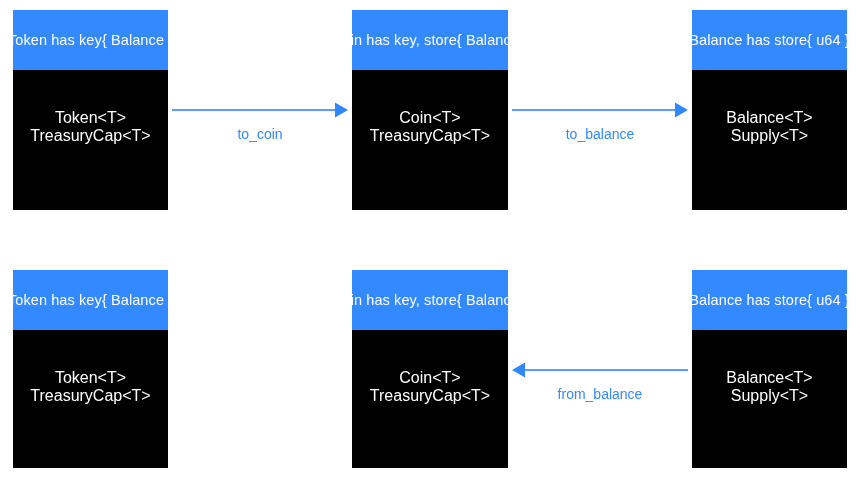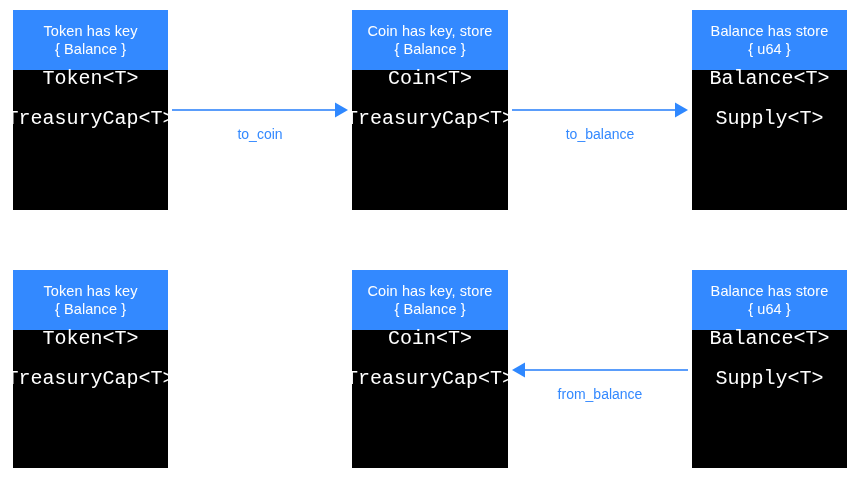--- a/index.html
+++ b/index.html
@@ -31,46 +31,45 @@
     background: #000000;
     display: flex;
     flex-direction: column;
   }
   .node-header {
     box-sizing: border-box;
     background: #3389ff;
     color: #ffffff;
     height: 60px;
     display: flex;
-    flex-direction: column;
+    flex-direction: row;
     align-items: center;
     justify-content: center;
     font-size: 14.5px;
     line-height: 18px;
     letter-spacing: 0.1px;
     text-align: center;
     white-space: nowrap;
   }
   .node-body {
     box-sizing: border-box;
     flex: 1 1 auto;
     background: #000000;
     color: #ffffff;
     display: flex;
     flex-direction: column;
     align-items: center;
     justify-content: flex-start;
-    font-size: 20px;
+    padding-top: 39px;
+    font-size: 16px;
     line-height: 18px;
     text-align: center;
     white-space: nowrap;
-    font-family: Liberation Mono, monospace;
   }
   .node-body .entry + .entry {
-    margin-top: 22px;
   }
 
   
   .edge {
     position: absolute;
     height: 34px;
     display: flex;
     align-items: center;
     justify-content: center;
     color: #3389ff;

